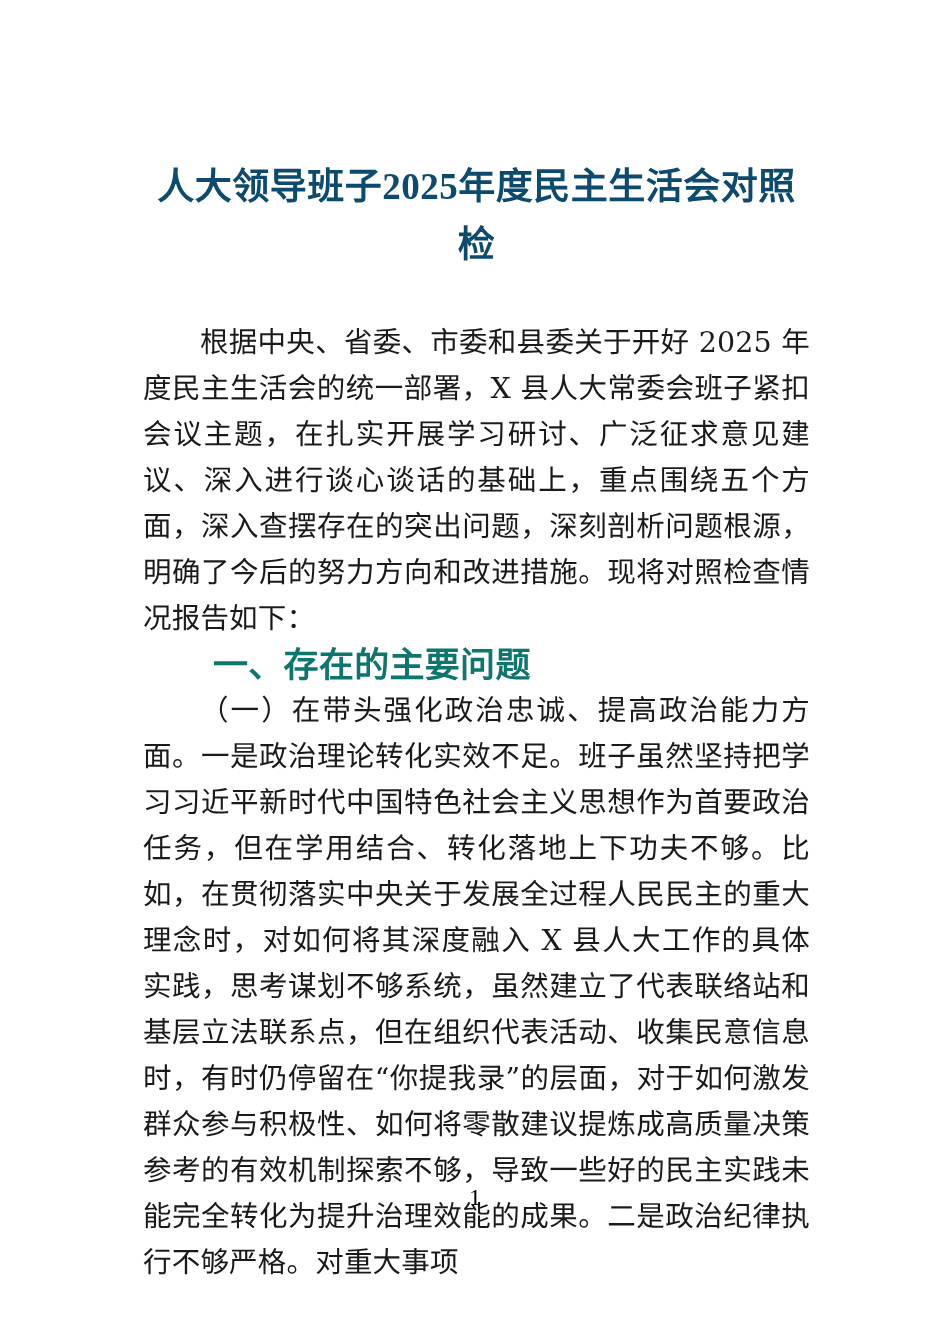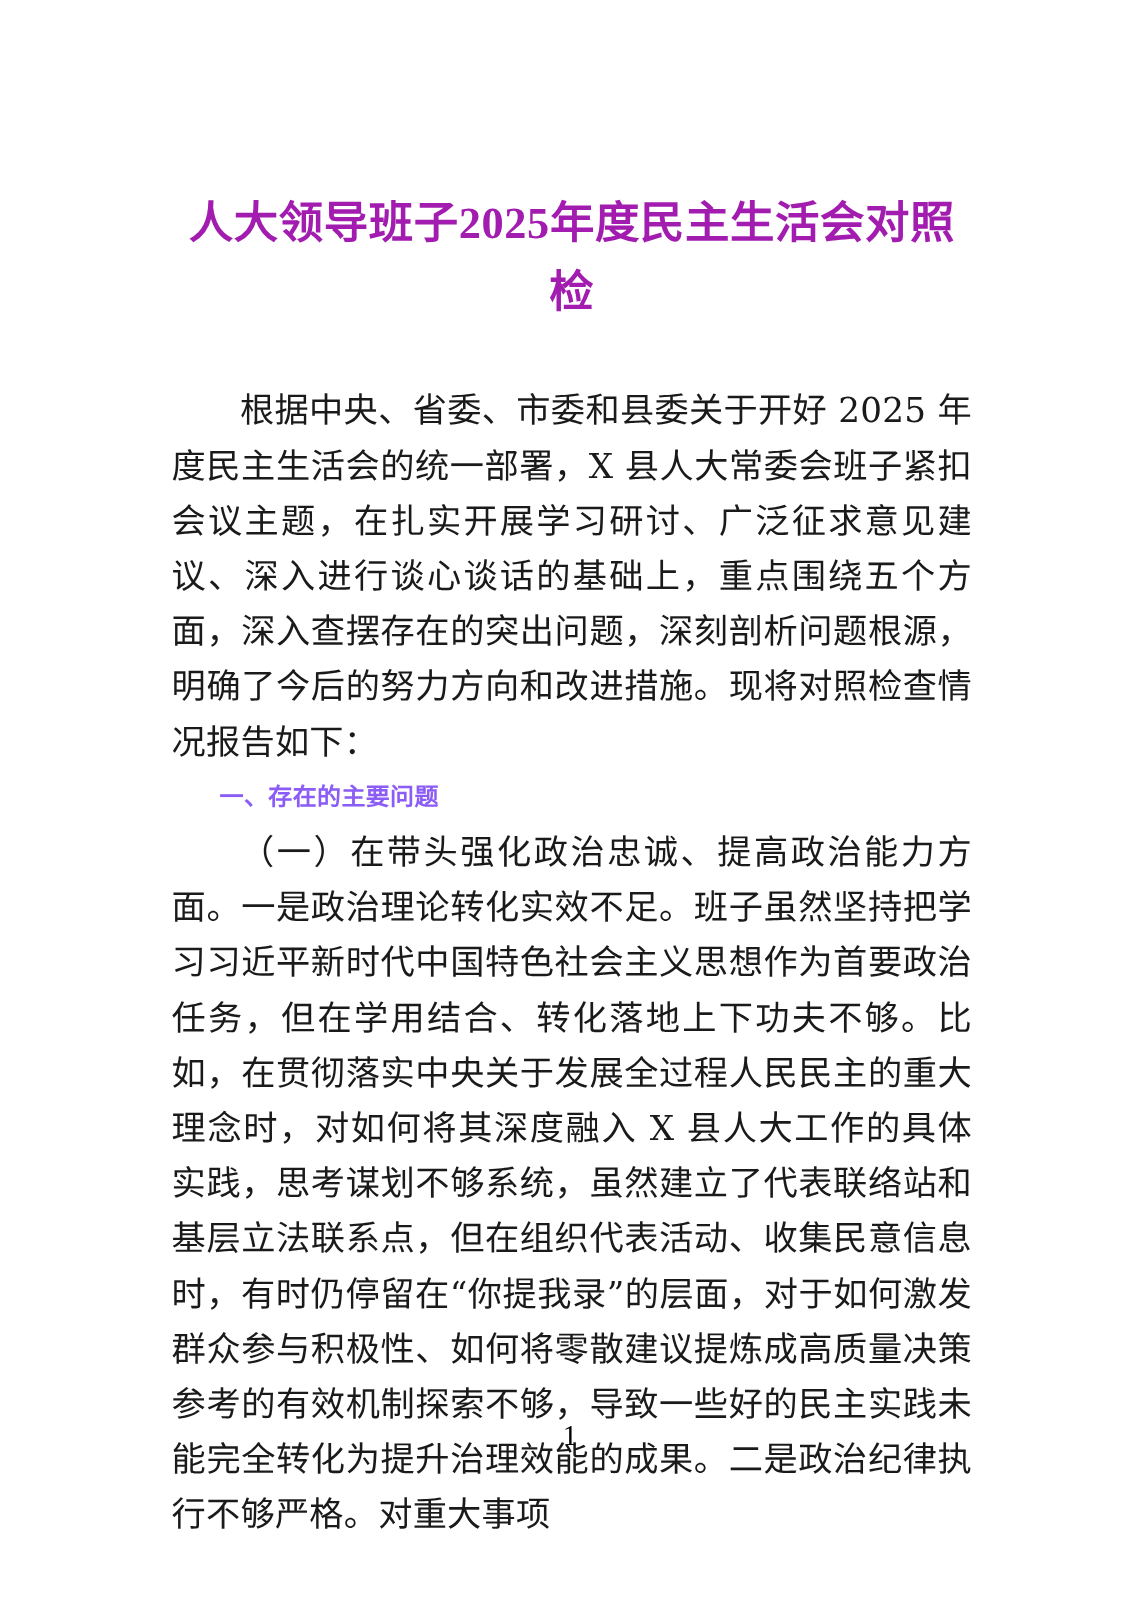--- a/index.html
+++ b/index.html
@@ -29,21 +29,21 @@
 
   
   .doc-title {
     margin: 0;
     padding-top: 158px;
     font-family: "Liberation Serif", "DejaVu Serif", serif;
     font-weight: bold;
     font-size: 37px;
     line-height: 58px;
     text-align: center;
-    color: #a21caf;
+    color: #0c4a6e;
     letter-spacing: 0.5px;
     text-align-last: center;
   }
 
   
   .para {
     margin: 0;
     font-family: "DejaVu Serif", "Liberation Serif", serif;
     font-size: 28.5px;
     line-height: 46px;
@@ -56,24 +56,24 @@
   }
 
   .para.first-body {
     margin-top: 46px;
   }
 
   
   .section-heading {
     margin: 0;
     font-family: "Liberation Sans", "DejaVu Sans", sans-serif;
-    font-size: 20px;
+    font-size: 35px;
     line-height: 46px;
     font-weight: bold;
-    color: #8b5cf6;
+    color: #0f766e;
     text-indent: 2em;
     letter-spacing: 0.3px;
   }
 
   
   .page-number {
     position: absolute;
     left: 0;
     right: 0;
     top: 1182px;

